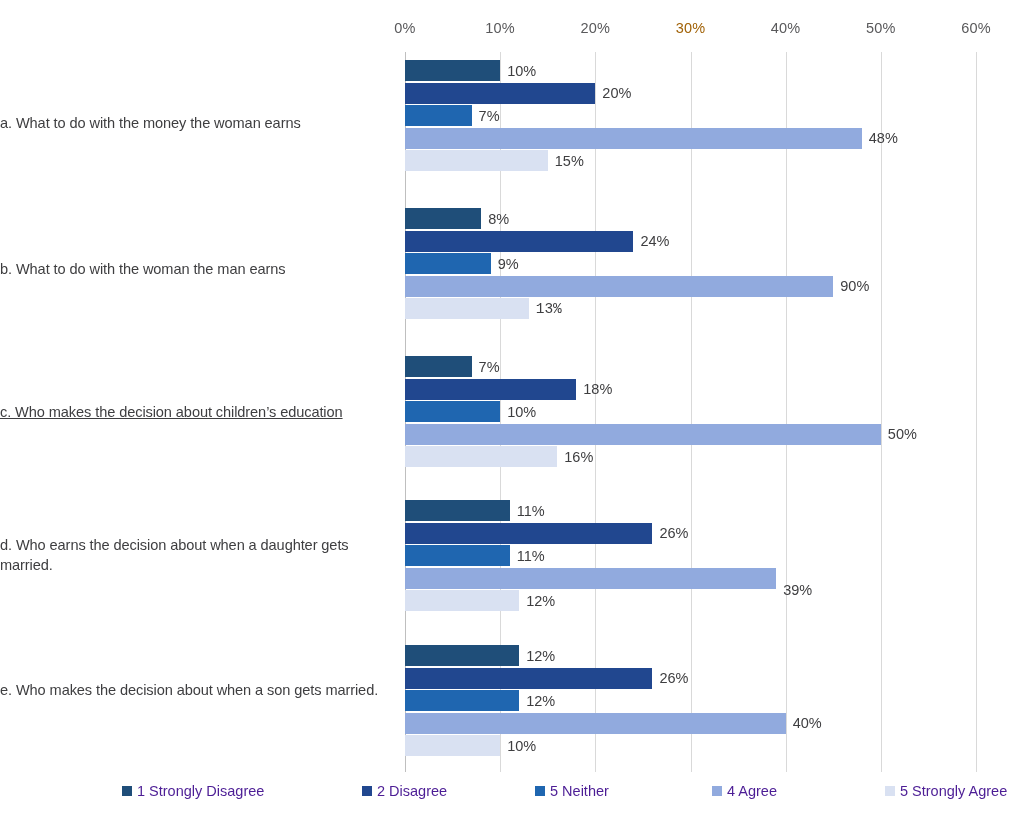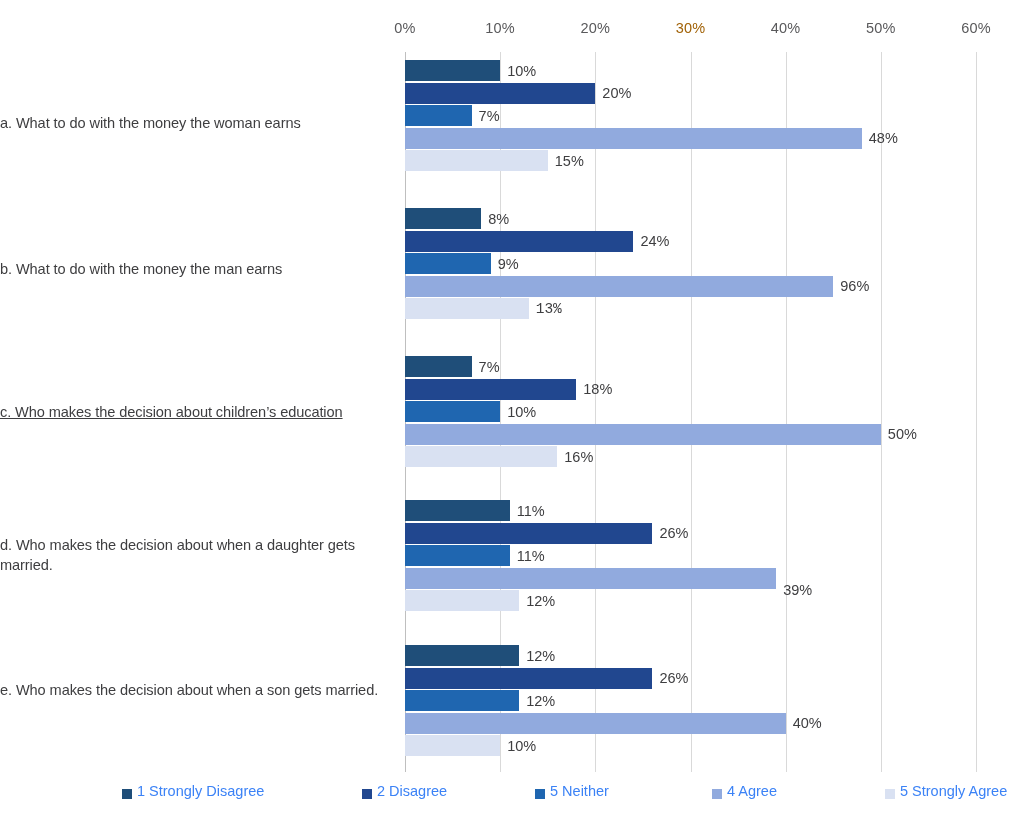--- a/index.html
+++ b/index.html
@@ -105,24 +105,24 @@
     position: absolute;
     left: 0;
     top: 783px;
     width: 1031px;
     height: 24px;
   }
   .legend-item {
     position: absolute;
     top: 0;
     display: flex;
-    align-items: flex-end;
+    align-items: center;
     gap: 5px;
     font-size: 14.5px;
-    color: #3b82f6;
+    color: #4c1d95;
     white-space: nowrap;
   }
   .legend-swatch {
     width: 10px;
     height: 10px;
     flex: 0 0 auto;
     position: relative;
     top: 0px;
   }
 </style>
@@ -191,36 +191,36 @@
       <div class="bar-row" style="top: 127.5px; width: 571px;">
         <div class="bar" title="4 Agree: 48%" style="width: 456.8px; background: rgb(145, 170, 222);"></div>
         <div class="bar-value" style="left: 456.8px;">48%</div>
       </div>
       <div class="bar-row" style="top: 150px; width: 571px;">
         <div class="bar" title="5 Strongly Agree: 15%" style="width: 142.75px; background: rgb(217, 225, 242);"></div>
         <div class="bar-value" style="left: 142.75px;">15%</div>
       </div>
     </div>
     <div class="cat-group" style="top: 0px;">
-      <div class="cat-label" style="top: 260px;">b. What to do with the money the man earns</div>
+      <div class="cat-label" style="top: 260px;">b. What to do with the woman the man earns</div>
       <div class="bar-row" style="top: 208px; width: 571px;">
         <div class="bar" title="1 Strongly Disagree: 8%" style="width: 76.1333px; background: rgb(31, 78, 121);"></div>
         <div class="bar-value" style="left: 76.1333px;">8%</div>
       </div>
       <div class="bar-row" style="top: 230.5px; width: 571px;">
         <div class="bar" title="2 Disagree: 24%" style="width: 228.4px; background: rgb(33, 71, 143);"></div>
         <div class="bar-value" style="left: 228.4px;">24%</div>
       </div>
       <div class="bar-row" style="top: 253px; width: 571px;">
         <div class="bar" title="3 Neither: 9%" style="width: 85.65px; background: rgb(31, 102, 176);"></div>
         <div class="bar-value" style="left: 85.65px;">9%</div>
       </div>
       <div class="bar-row" style="top: 275.5px; width: 571px;">
         <div class="bar" title="4 Agree: 45%" style="width: 428.25px; background: rgb(145, 170, 222);"></div>
-        <div class="bar-value" style="left: 428.25px;">96%</div>
+        <div class="bar-value" style="left: 428.25px;">90%</div>
       </div>
       <div class="bar-row" style="top: 298px; width: 571px;">
         <div class="bar" title="5 Strongly Agree: 13%" style="width: 123.717px; background: rgb(217, 225, 242);"></div>
         <div class="bar-value" style="left: 123.717px; font-family: Liberation Mono, monospace;">13%</div>
       </div>
     </div>
     <div class="cat-group" style="top: 0px;">
       <div class="cat-label" style="top: 403px; text-decoration: underline;">c. Who makes the decision about children’s education</div>
       <div class="bar-row" style="top: 356px; width: 571px;">
         <div class="bar" title="1 Strongly Disagree: 7%" style="width: 66.6167px; background: rgb(31, 78, 121);"></div>
@@ -237,21 +237,21 @@
       <div class="bar-row" style="top: 423.5px; width: 571px;">
         <div class="bar" title="4 Agree: 50%" style="width: 475.833px; background: rgb(145, 170, 222);"></div>
         <div class="bar-value" style="left: 475.833px;">50%</div>
       </div>
       <div class="bar-row" style="top: 446px; width: 571px;">
         <div class="bar" title="5 Strongly Agree: 16%" style="width: 152.267px; background: rgb(217, 225, 242);"></div>
         <div class="bar-value" style="left: 152.267px;">16%</div>
       </div>
     </div>
     <div class="cat-group" style="top: 0px;">
-      <div class="cat-label" style="top: 536px;">d. Who makes the decision about when a daughter gets married.</div>
+      <div class="cat-label" style="top: 536px;">d. Who earns the decision about when a daughter gets married.</div>
       <div class="bar-row" style="top: 500px; width: 571px;">
         <div class="bar" title="1 Strongly Disagree: 11%" style="width: 104.683px; background: rgb(31, 78, 121);"></div>
         <div class="bar-value" style="left: 104.683px;">11%</div>
       </div>
       <div class="bar-row" style="top: 522.5px; width: 571px;">
         <div class="bar" title="2 Disagree: 26%" style="width: 247.433px; background: rgb(33, 71, 143);"></div>
         <div class="bar-value" style="left: 247.433px;">26%</div>
       </div>
       <div class="bar-row" style="top: 545px; width: 571px;">
         <div class="bar" title="3 Neither: 11%" style="width: 104.683px; background: rgb(31, 102, 176);"></div>

